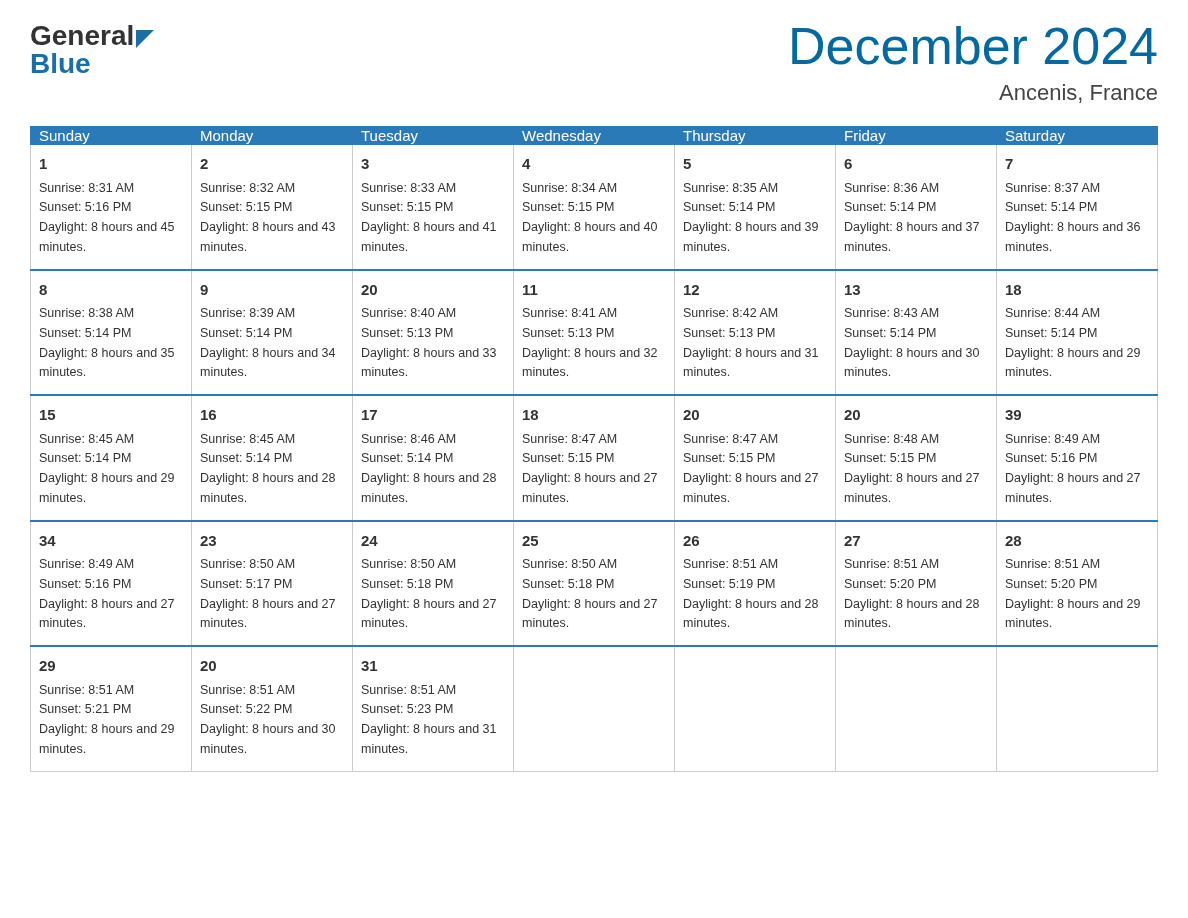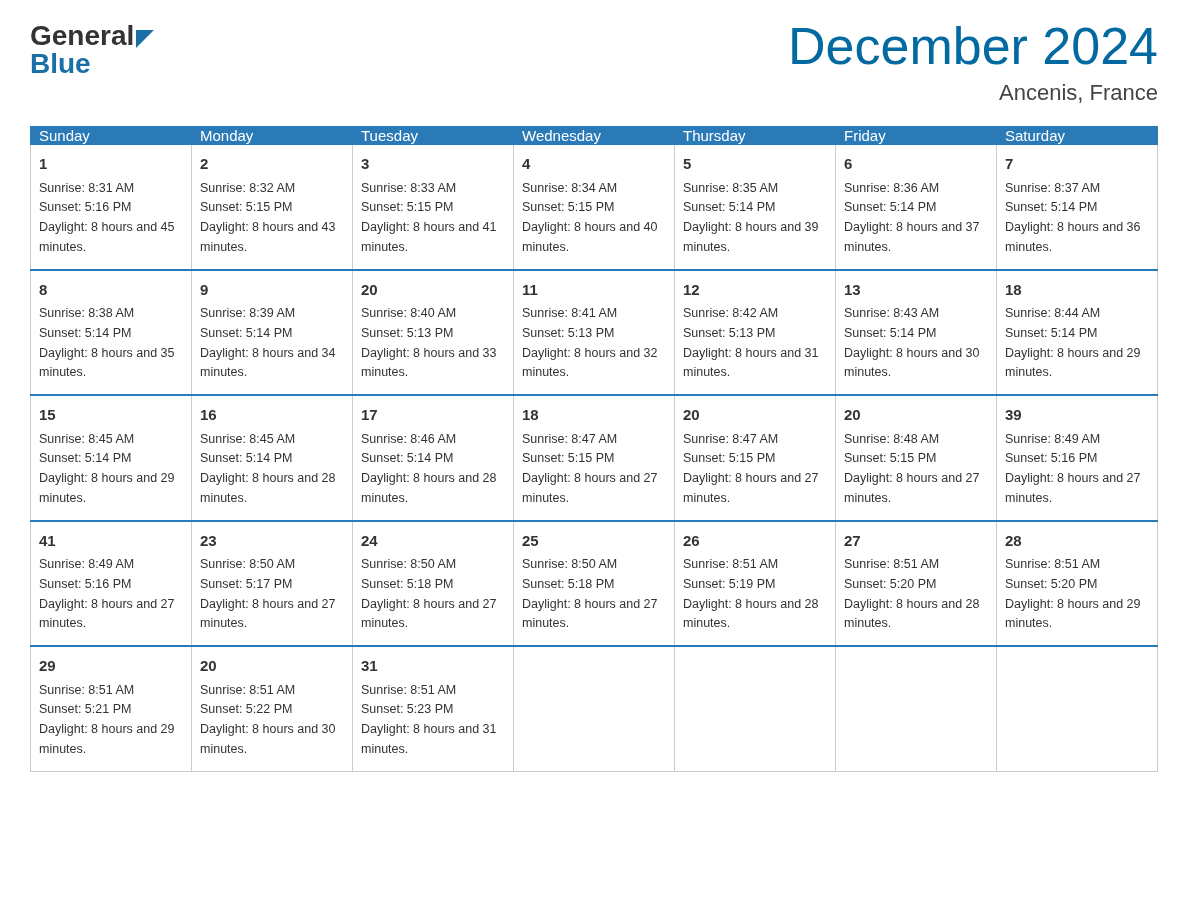--- a/index.html
+++ b/index.html
@@ -152,21 +152,21 @@
       <tr>
         <td><span class="day-num">15</span><span class="day-info">Sunrise: 8:45 AM<br>Sunset: 5:14 PM<br>Daylight: 8 hours and 29 minutes.</span></td>
         <td><span class="day-num">16</span><span class="day-info">Sunrise: 8:45 AM<br>Sunset: 5:14 PM<br>Daylight: 8 hours and 28 minutes.</span></td>
         <td><span class="day-num">17</span><span class="day-info">Sunrise: 8:46 AM<br>Sunset: 5:14 PM<br>Daylight: 8 hours and 28 minutes.</span></td>
         <td><span class="day-num">18</span><span class="day-info">Sunrise: 8:47 AM<br>Sunset: 5:15 PM<br>Daylight: 8 hours and 27 minutes.</span></td>
         <td><span class="day-num">20</span><span class="day-info">Sunrise: 8:47 AM<br>Sunset: 5:15 PM<br>Daylight: 8 hours and 27 minutes.</span></td>
         <td><span class="day-num">20</span><span class="day-info">Sunrise: 8:48 AM<br>Sunset: 5:15 PM<br>Daylight: 8 hours and 27 minutes.</span></td>
         <td><span class="day-num">39</span><span class="day-info">Sunrise: 8:49 AM<br>Sunset: 5:16 PM<br>Daylight: 8 hours and 27 minutes.</span></td>
       </tr>
       <tr>
-        <td><span class="day-num">41</span><span class="day-info">Sunrise: 8:49 AM<br>Sunset: 5:16 PM<br>Daylight: 8 hours and 27 minutes.</span></td>
+        <td><span class="day-num">34</span><span class="day-info">Sunrise: 8:49 AM<br>Sunset: 5:16 PM<br>Daylight: 8 hours and 27 minutes.</span></td>
         <td><span class="day-num">23</span><span class="day-info">Sunrise: 8:50 AM<br>Sunset: 5:17 PM<br>Daylight: 8 hours and 27 minutes.</span></td>
         <td><span class="day-num">24</span><span class="day-info">Sunrise: 8:50 AM<br>Sunset: 5:18 PM<br>Daylight: 8 hours and 27 minutes.</span></td>
         <td><span class="day-num">25</span><span class="day-info">Sunrise: 8:50 AM<br>Sunset: 5:18 PM<br>Daylight: 8 hours and 27 minutes.</span></td>
         <td><span class="day-num">26</span><span class="day-info">Sunrise: 8:51 AM<br>Sunset: 5:19 PM<br>Daylight: 8 hours and 28 minutes.</span></td>
         <td><span class="day-num">27</span><span class="day-info">Sunrise: 8:51 AM<br>Sunset: 5:20 PM<br>Daylight: 8 hours and 28 minutes.</span></td>
         <td><span class="day-num">28</span><span class="day-info">Sunrise: 8:51 AM<br>Sunset: 5:20 PM<br>Daylight: 8 hours and 29 minutes.</span></td>
       </tr>
       <tr>
         <td><span class="day-num">29</span><span class="day-info">Sunrise: 8:51 AM<br>Sunset: 5:21 PM<br>Daylight: 8 hours and 29 minutes.</span></td>
         <td><span class="day-num">20</span><span class="day-info">Sunrise: 8:51 AM<br>Sunset: 5:22 PM<br>Daylight: 8 hours and 30 minutes.</span></td>

